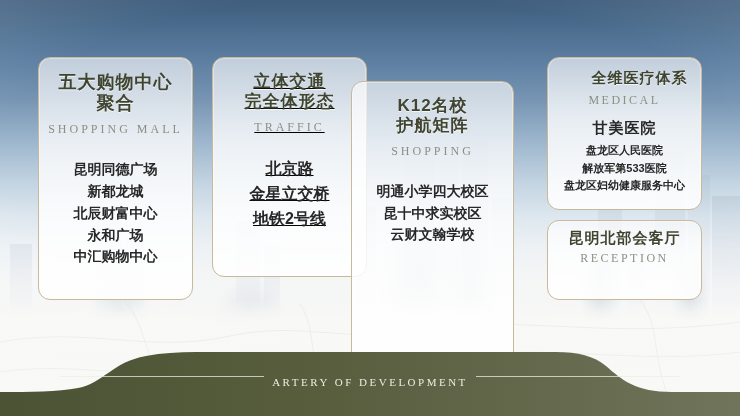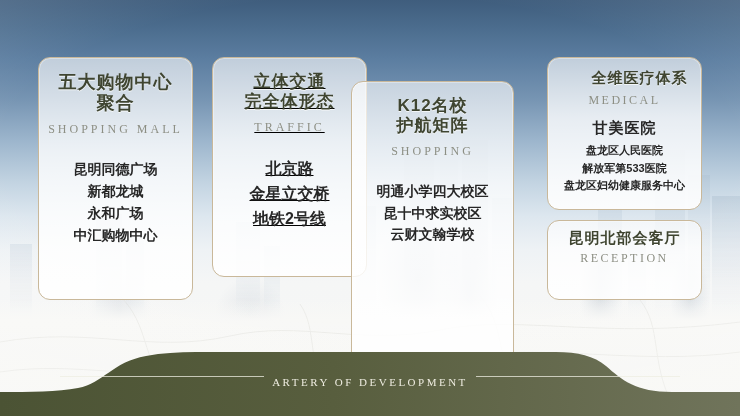--- a/index.html
+++ b/index.html
@@ -210,20 +210,21 @@
 
     <div class="card card-1">
       <div class="cn-title">
         <div>五大购物中心</div>
         <div>聚合</div>
       </div>
       <div class="en-sub">SHOPPING MALL</div>
       <div class="body-lines">
         <div>昆明同德广场</div>
         <div>新都龙城</div>
+        <div>北辰财富中心</div>
         <div>永和广场</div>
         <div>中汇购物中心</div>
       </div>
     </div>
 
     <div class="card card-2">
       <div class="cn-title">
         <div>立体交通</div>
         <div>完全体形态</div>
       </div>

